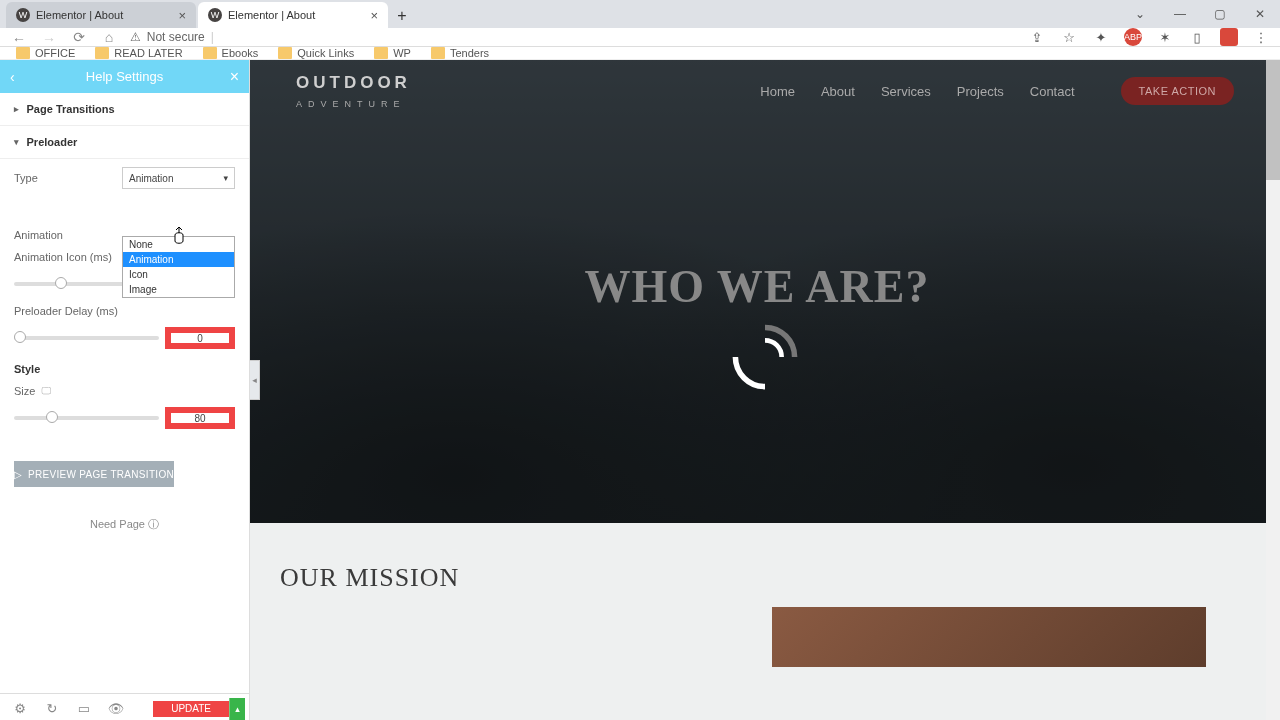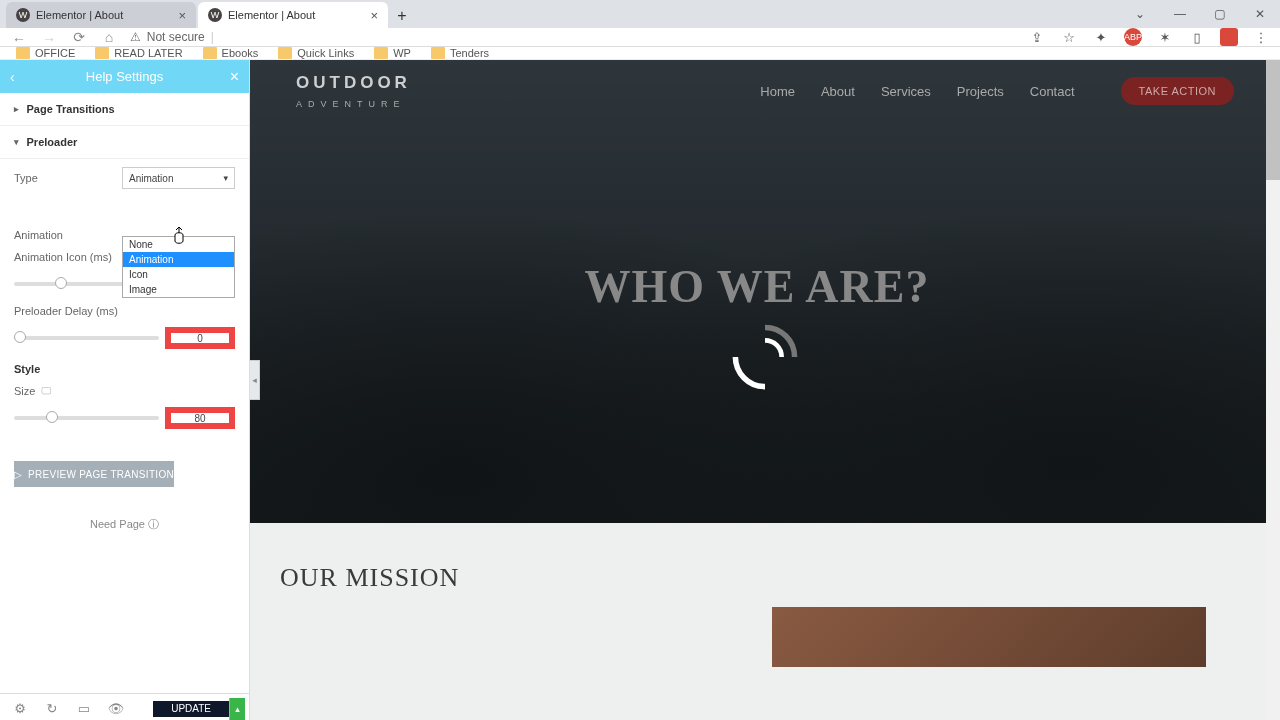--- a/index.html
+++ b/index.html
@@ -46,21 +46,21 @@
 .slider-thumb { position: absolute; width: 12px; height: 12px; background: #fff; border: 1px solid #aaa; border-radius: 50%; top: -5px; }
 .num-input { width: 70px; height: 22px; border: 6px solid #ef4444; text-align: center; font-size: 10px; color: #444; }
 .style-label { font-size: 11px; font-weight: 700; color: #333; margin-top: 4px; }
 .color-box { width: 40px; height: 22px; border: 1px solid #ccc; display: flex; }
 .color-box .globe { width: 20px; display: flex; align-items: center; justify-content: center; border-right: 1px solid #ccc; font-size: 11px; color: #888; }
 .color-box .swatch { flex: 1; background: #fff; }
 .preview-btn { margin: 24px 14px; height: 26px; background: #a4afb7; color: #fff; border: none; font-size: 10px; letter-spacing: 0.3px; display: flex; align-items: center; justify-content: center; gap: 6px; }
 .help { font-size: 11px; color: #888; text-align: center; margin-top: 30px; }
 .panel-footer { height: 30px; background: #fff; border-top: 1px solid #ddd; display: flex; align-items: center; gap: 0; padding: 0 4px; }
 .panel-footer .ftr { width: 32px; height: 30px; display: flex; align-items: center; justify-content: center; color: #888; font-size: 13px; }
-.update-btn { background: #0f172a; color: #fff; border: none; height: 16px; padding: 0 18px; font-size: 10px; margin-left: auto; }
+.update-btn { background: #ef4444; color: #fff; border: none; height: 16px; padding: 0 18px; font-size: 10px; margin-left: auto; }
 .update-caret { background: #39b54a; color: #fff; height: 22px; width: 16px; display: flex; align-items: center; justify-content: center; font-size: 9px; border-left: 1px solid rgba(255,255,255,0.3); }
 .collapse-handle { position: absolute; left: 250px; top: 300px; width: 10px; height: 40px; background: #e6e9ec; border: 1px solid #ccc; border-left: none; z-index: 5; display: flex; align-items: center; justify-content: center; font-size: 9px; color: #888; }
 
 
 .preview { flex: 1; position: relative; overflow: hidden; }
 .hero { height: 463px; background: linear-gradient(180deg, #6b7a85 0%, #4a5862 40%, #2f3a42 100%); position: relative; }
 .hero::before { content:""; position:absolute; inset:0; background:
   radial-gradient(ellipse at 20% 90%, #1a2226 0%, transparent 45%),
   radial-gradient(ellipse at 80% 88%, #1c2428 0%, transparent 45%),
   linear-gradient(180deg, #5d6d78 0%, #3d4a53 55%, #27323a 100%); }

